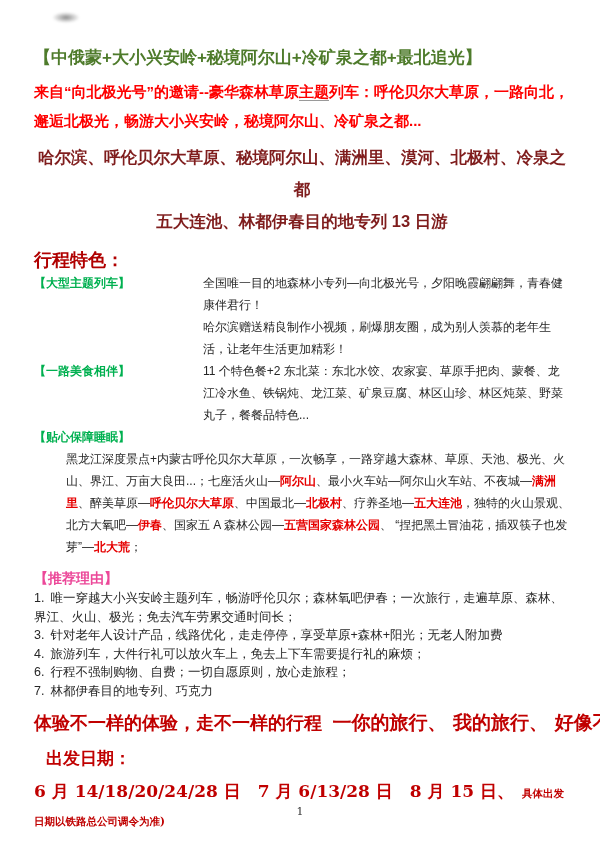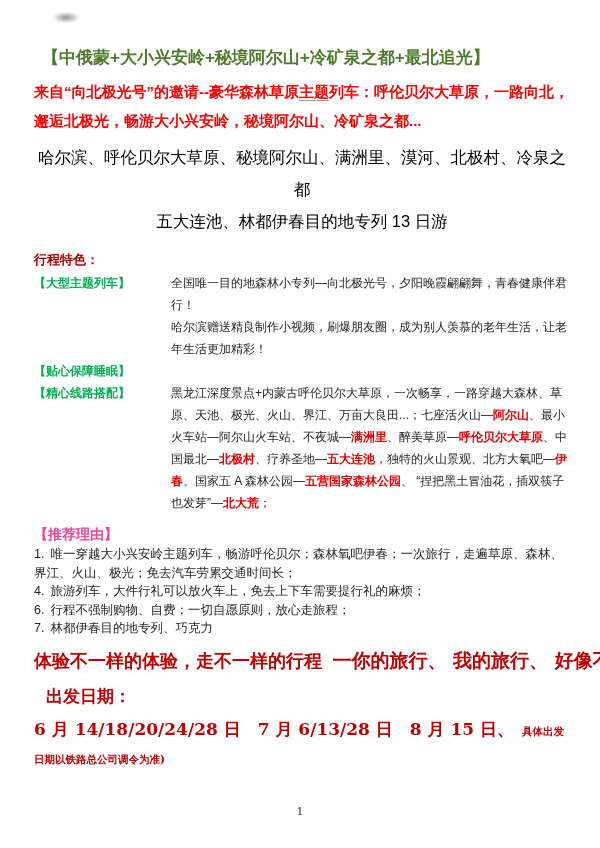--- a/index.html
+++ b/index.html
@@ -4,32 +4,32 @@
 <style>
   html,body{margin:0;padding:0;}
   body{width:600px;height:848px;background:#ffffff;font-family:"Liberation Sans",sans-serif;}
   .page{position:relative;width:600px;height:848px;background:#fff;overflow:hidden;}
   .inner{padding:30px 30px 0 34px;}
 
   .smudge{position:absolute;left:52px;top:12px;width:28px;height:11px;
     background:radial-gradient(ellipse at center,rgba(45,45,45,.55),rgba(45,45,45,0) 70%);
     filter:blur(1px);}
 
-  .title{color:#4e7b2b;font-size:17px;font-weight:bold;margin:16px 0 0 8px;line-height:24px;}
+  .title{color:#4e7b2b;font-size:17px;font-weight:bold;margin:16px 0 0 0;line-height:24px;}
 
   .intro{color:#fe0000;font-weight:bold;font-size:15px;line-height:29px;margin-top:7px;}
   .seg-u{text-decoration:underline;text-decoration-color:#9a9a9a;text-underline-offset:3px;}
 
-  .headline{text-align:center;color:#000000;font-weight:normal;font-size:16.5px;line-height:32px;margin-top:6px;}
+  .headline{text-align:center;color:#7f1d1d;font-weight:bold;font-size:16.5px;line-height:32px;margin-top:6px;}
 
-  .features-heading{color:#b00000;font-size:13px;font-weight:bold;margin-top:11px;line-height:24px;}
+  .features-heading{color:#b00000;font-size:18px;font-weight:bold;margin-top:11px;line-height:24px;}
 
   .feature{display:flex;align-items:flex-start;font-size:12px;line-height:22px;color:#262626;gap:41px;}
   .feature .flabel{color:#00b050;font-weight:bold;white-space:nowrap;flex:0 0 auto;}
-  .feature .ftext{flex:1;}
+  .feature .ftext{flex:1;margin-left:32px;}
   .seg-n{}
   .seg-r{color:#e60000;font-weight:bold;}
   .seg-R{color:#fe0000;font-weight:bold;font-size:17px;}
 
   .reasons-heading{color:#ec4899;font-size:14px;font-weight:bold;margin-top:9px;line-height:22px;}
   .reason{font-size:12.5px;line-height:18.5px;color:#262626;}
   .reason .rnum{margin-right:6px;}
 
   .slogan{margin-top:9px;line-height:26px;white-space:nowrap;}
   .slogan-bold{color:#c00000;font-weight:bold;font-size:18px;}
@@ -58,31 +58,37 @@
       <div>五大连池、林都伊春目的地专列 13 日游</div>
     </div>
 
     <div class="features-heading">行程特色：</div>
 
     <div class="feature">
       <span class="flabel">【大型主题列车】</span>
       <span class="ftext"><span class="seg-n">全国唯一目的地森林小专列—向北极光号，夕阳晚霞翩翩舞，青春健康伴君行！</span><br><span class="seg-n">哈尔滨赠送精良制作小视频，刷爆朋友圈，成为别人羡慕的老年生活，让老年生活更加精彩！</span></span>
     </div>
     <div class="feature">
+      <span class="flabel">【一路美食相伴】</span>
+      <span class="ftext"><span class="seg-n">11 个特色餐+2 东北菜：东北水饺、农家宴、草原手把肉、蒙餐、龙江冷水鱼、铁锅炖、龙江菜、矿泉豆腐、林区山珍、林区炖菜、野菜丸子，餐餐品特色...</span></span>
+    </div>
+    <div class="feature">
       <span class="flabel">【贴心保障睡眠】</span>
     </div>
     <div class="feature">
-      <span class="flabel">【精心线路搭配】</span>
       <span class="ftext"><span class="seg-n">黑龙江深度景点+内蒙古呼伦贝尔大草原，一次畅享，一路穿越大森林、草原、天池、极光、火山、界江、万亩大良田...；七座活火山—</span><span class="seg-r">阿尔山</span><span class="seg-n">、最小火车站—阿尔山火车站、不夜城—</span><span class="seg-r">满洲里</span><span class="seg-n">、醉美草原—</span><span class="seg-r">呼伦贝尔大草原</span><span class="seg-n">、中国最北—</span><span class="seg-r">北极村</span><span class="seg-n">、疗养圣地—</span><span class="seg-r">五大连池</span><span class="seg-n">，独特的火山景观、北方大氧吧—</span><span class="seg-r">伊春</span><span class="seg-n">、国家五 A 森林公园—</span><span class="seg-r">五营国家森林公园</span><span class="seg-n">、 “捏把黑土冒油花，插双筷子也发芽”—</span><span class="seg-r">北大荒</span><span class="seg-n">；</span></span>
     </div>
 
     <div class="reasons-heading">【推荐理由】</div>
 
     <div class="reason">
       <span class="rnum">1.</span><span>唯一穿越大小兴安岭主题列车，畅游呼伦贝尔；森林氧吧伊春；一次旅行，走遍草原、森林、界江、火山、极光；免去汽车劳累交通时间长；</span>
+    </div>
+    <div class="reason">
+      <span class="rnum">3.</span><span>针对老年人设计产品，线路优化，走走停停，享受草原+森林+阳光；无老人附加费</span>
     </div>
     <div class="reason">
       <span class="rnum">4.</span><span>旅游列车，大件行礼可以放火车上，免去上下车需要提行礼的麻烦；</span>
     </div>
     <div class="reason">
       <span class="rnum">6.</span><span>行程不强制购物、自费；一切自愿原则，放心走旅程；</span>
     </div>
     <div class="reason">
       <span class="rnum">7.</span><span>林都伊春目的地专列、巧克力</span>
     </div>

